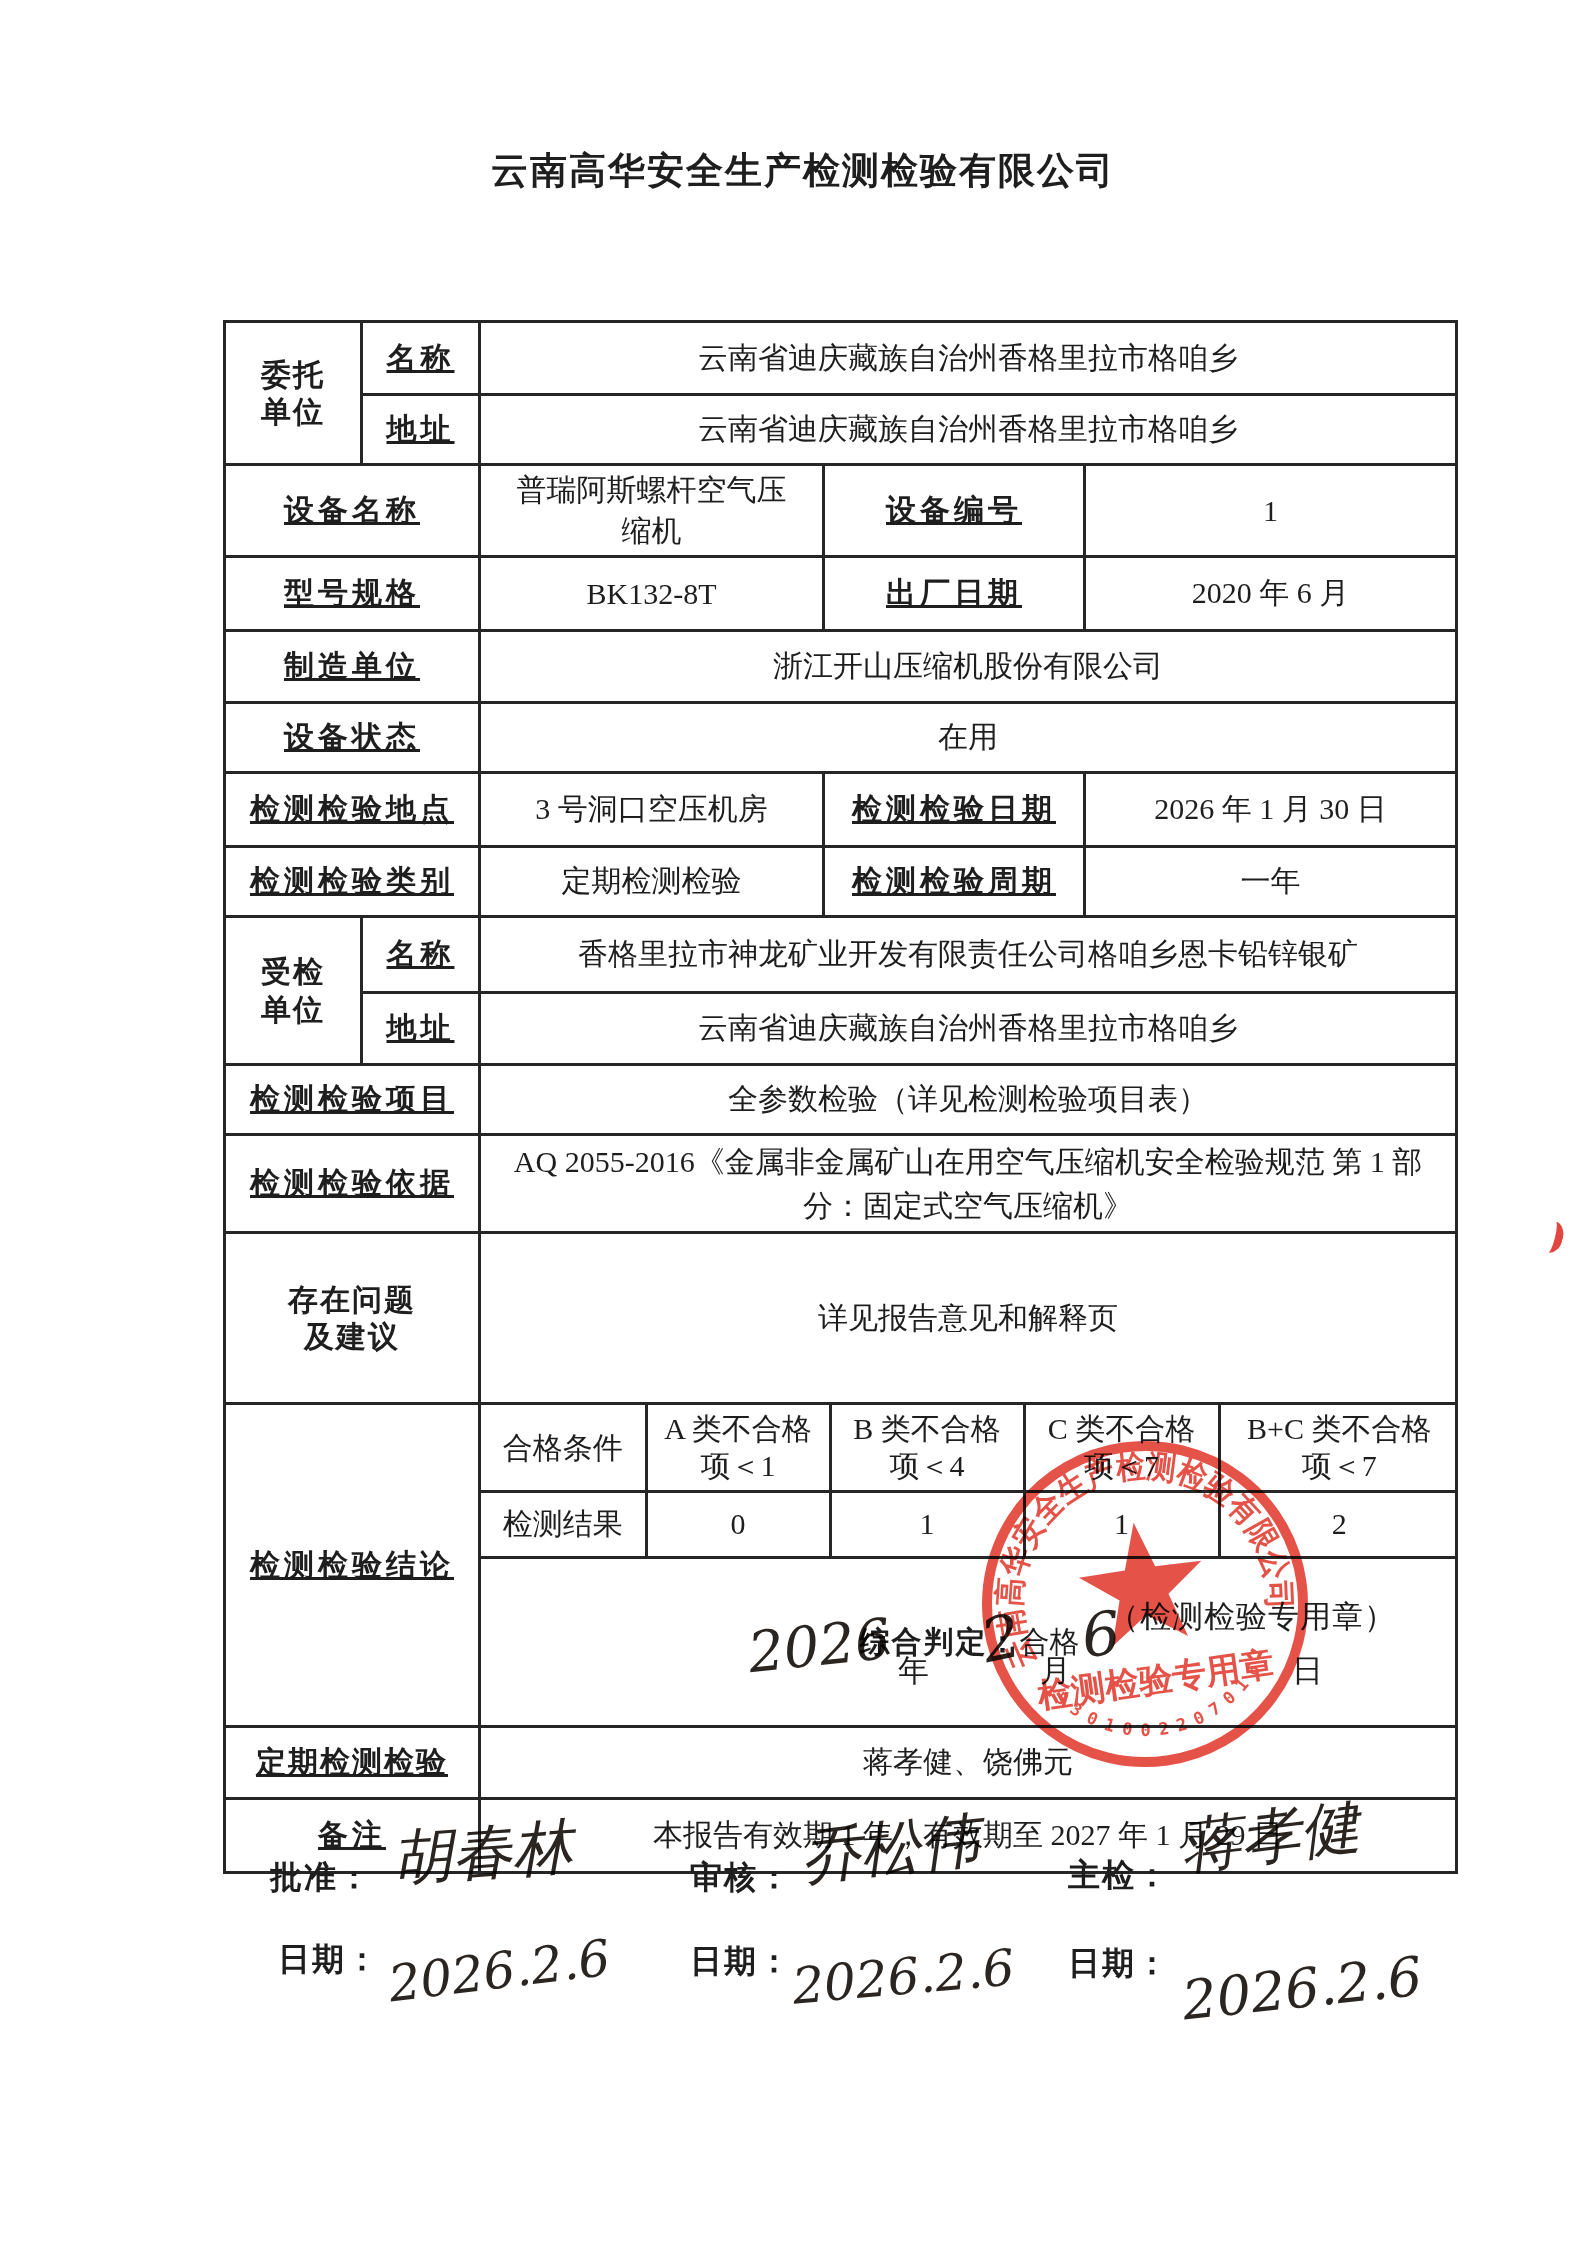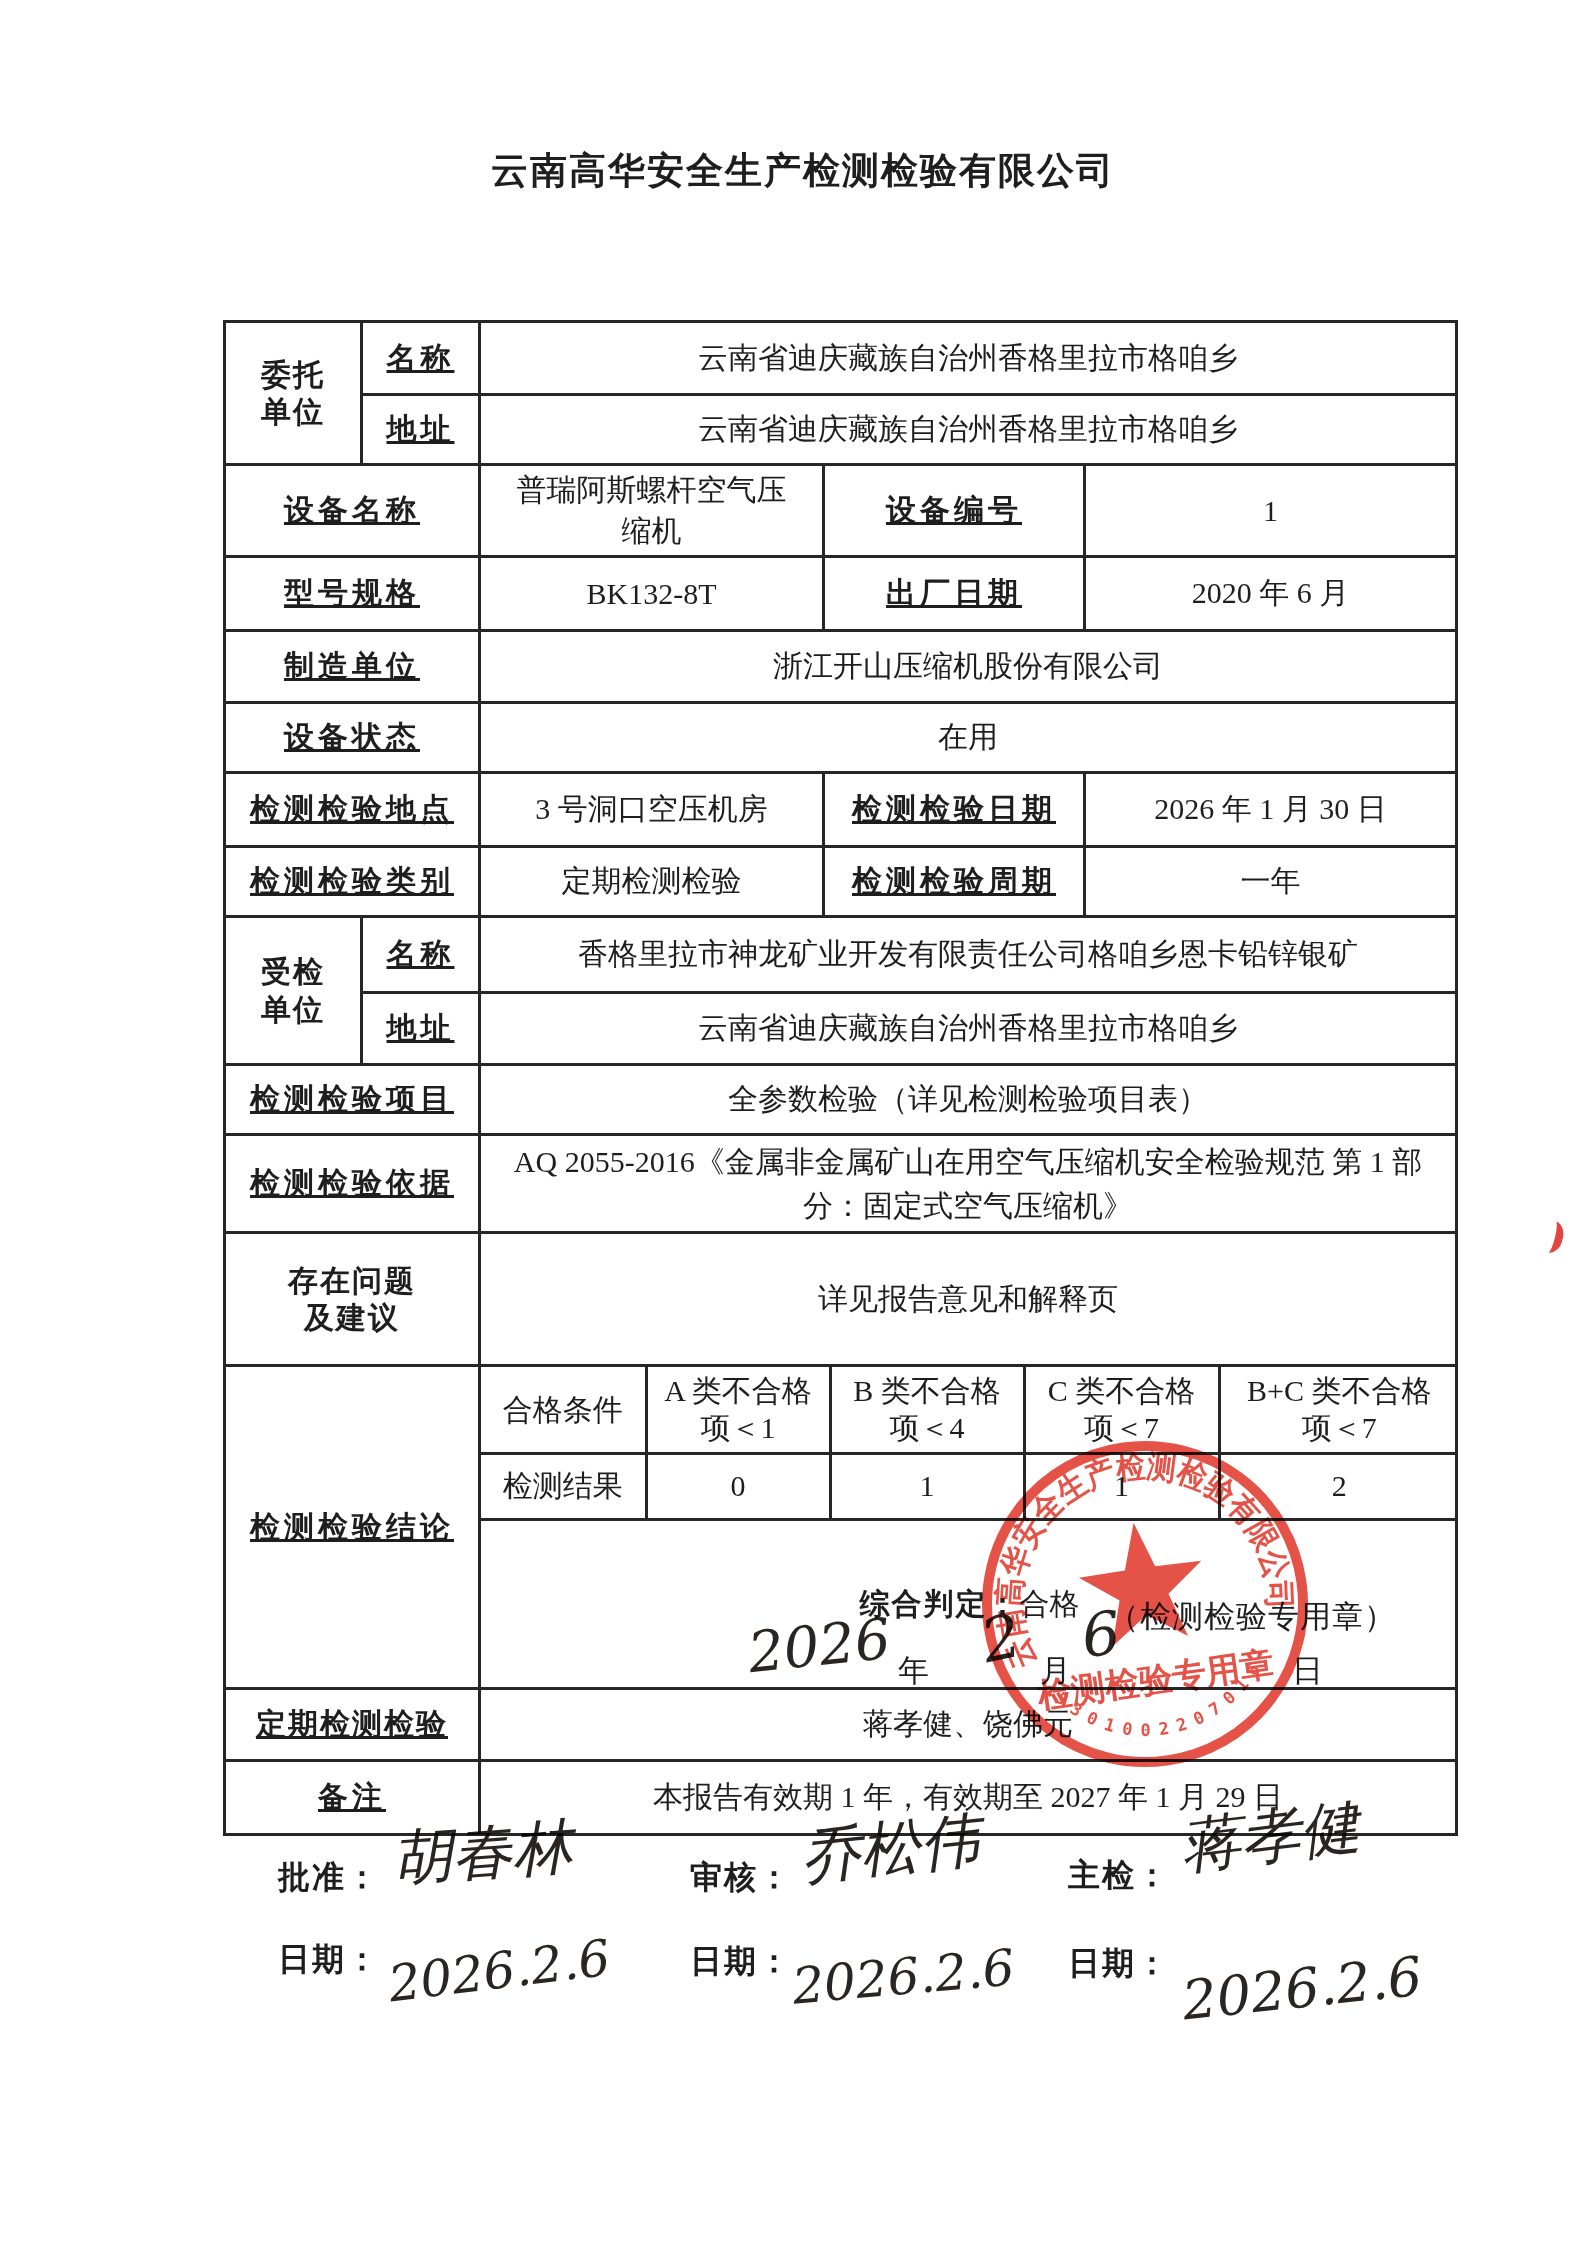--- a/index.html
+++ b/index.html
@@ -144,21 +144,21 @@
     <tr style="height:70px">
       <td class="lbl" colspan="2">检测检验项目</td>
       <td class="val" colspan="3">全参数检验（详见检测检验项目表）</td>
     </tr>
 
     <tr style="height:98px">
       <td class="lbl" colspan="2">检测检验依据</td>
       <td class="val left" colspan="3">AQ 2055-2016《金属非金属矿山在用空气压缩机安全检验规范 第 1 部分：固定式空气压缩机》</td>
     </tr>
 
-    <tr style="height:133px">
+    <tr style="height:171px">
       <td class="grp" colspan="2">
         <div>存在问题</div>
         <div>及建议</div>
       </td>
       <td class="val" colspan="3">详见报告意见和解释页</td>
     </tr>
 
     <tr style="height:320px">
       <td class="lbl" colspan="2">检测检验结论</td>
       <td colspan="3" style="padding:0">
@@ -228,21 +228,21 @@
         <textPath href="#ringPath" startOffset="0" textLength="462" lengthAdjust="spacingAndGlyphs">云南高华安全生产检测检验有限公司</textPath>
       </text>
       <text x="172" y="260" font-size="34" font-weight="bold" fill="#e23a2e" text-anchor="middle" font-family="Liberation Serif, serif">检测检验专用章</text>
       <text font-size="17" font-weight="bold" fill="#e23a2e" font-family="DejaVu Sans Mono, monospace">
         <textPath href="#serialPath" startOffset="8" textLength="240" lengthAdjust="spacing">5301002207016</textPath>
       </text>
     </svg>
 
     <div class="edge-mark"></div>
 
-    <span class="sig-lbl" style="left:278px;top:1856px">批准：</span>
+    <span class="sig-lbl" style="left:270px;top:1856px">批准：</span>
     <span class="hand sig-name" style="left:392px;top:1822px;transform:rotate(-4deg)">胡春林</span>
     <span class="sig-lbl" style="left:278px;top:1938px">日期：</span>
     <span class="hand sig-date" style="left:388px;top:1946px;transform:rotate(-7deg)">2026.2.6</span>
 
     <span class="sig-lbl" style="left:690px;top:1856px">审核：</span>
     <span class="hand sig-name" style="left:800px;top:1818px;transform:rotate(-6deg)">乔松伟</span>
     <span class="sig-lbl" style="left:690px;top:1940px">日期：</span>
     <span class="hand sig-date" style="left:792px;top:1952px;transform:rotate(-5deg)">2026.2.6</span>
 
     <span class="sig-lbl" style="left:1068px;top:1854px">主检：</span>

